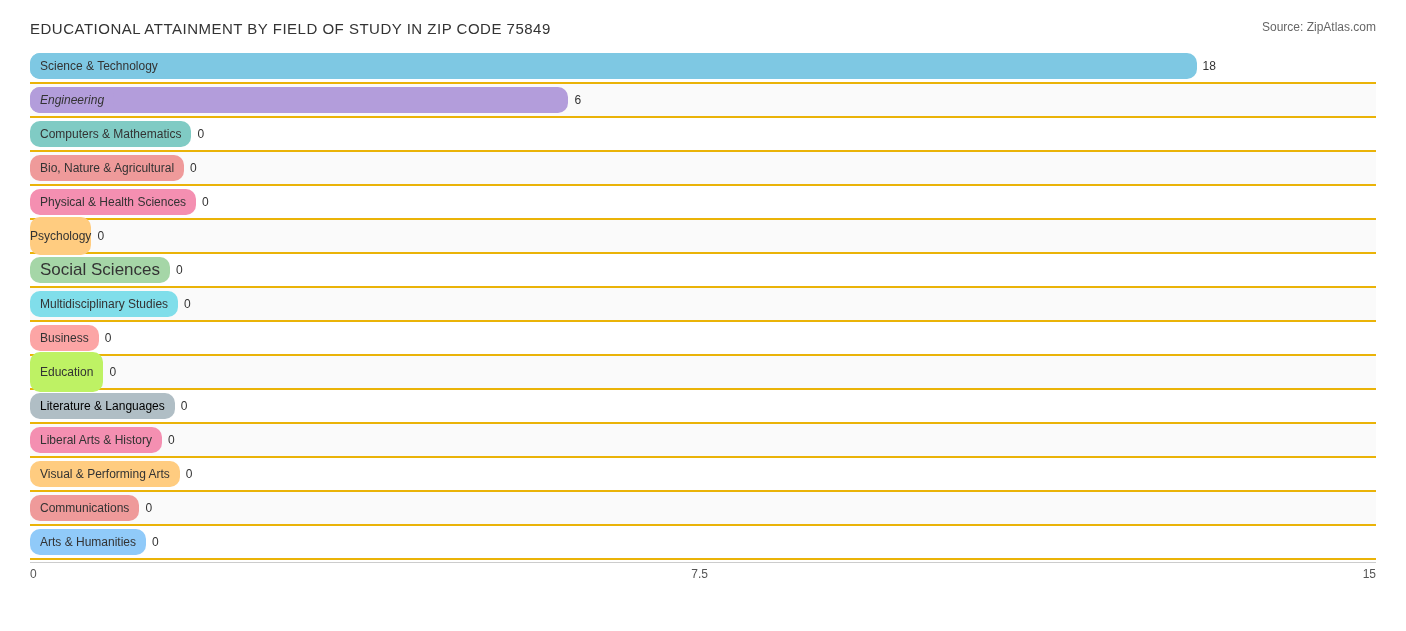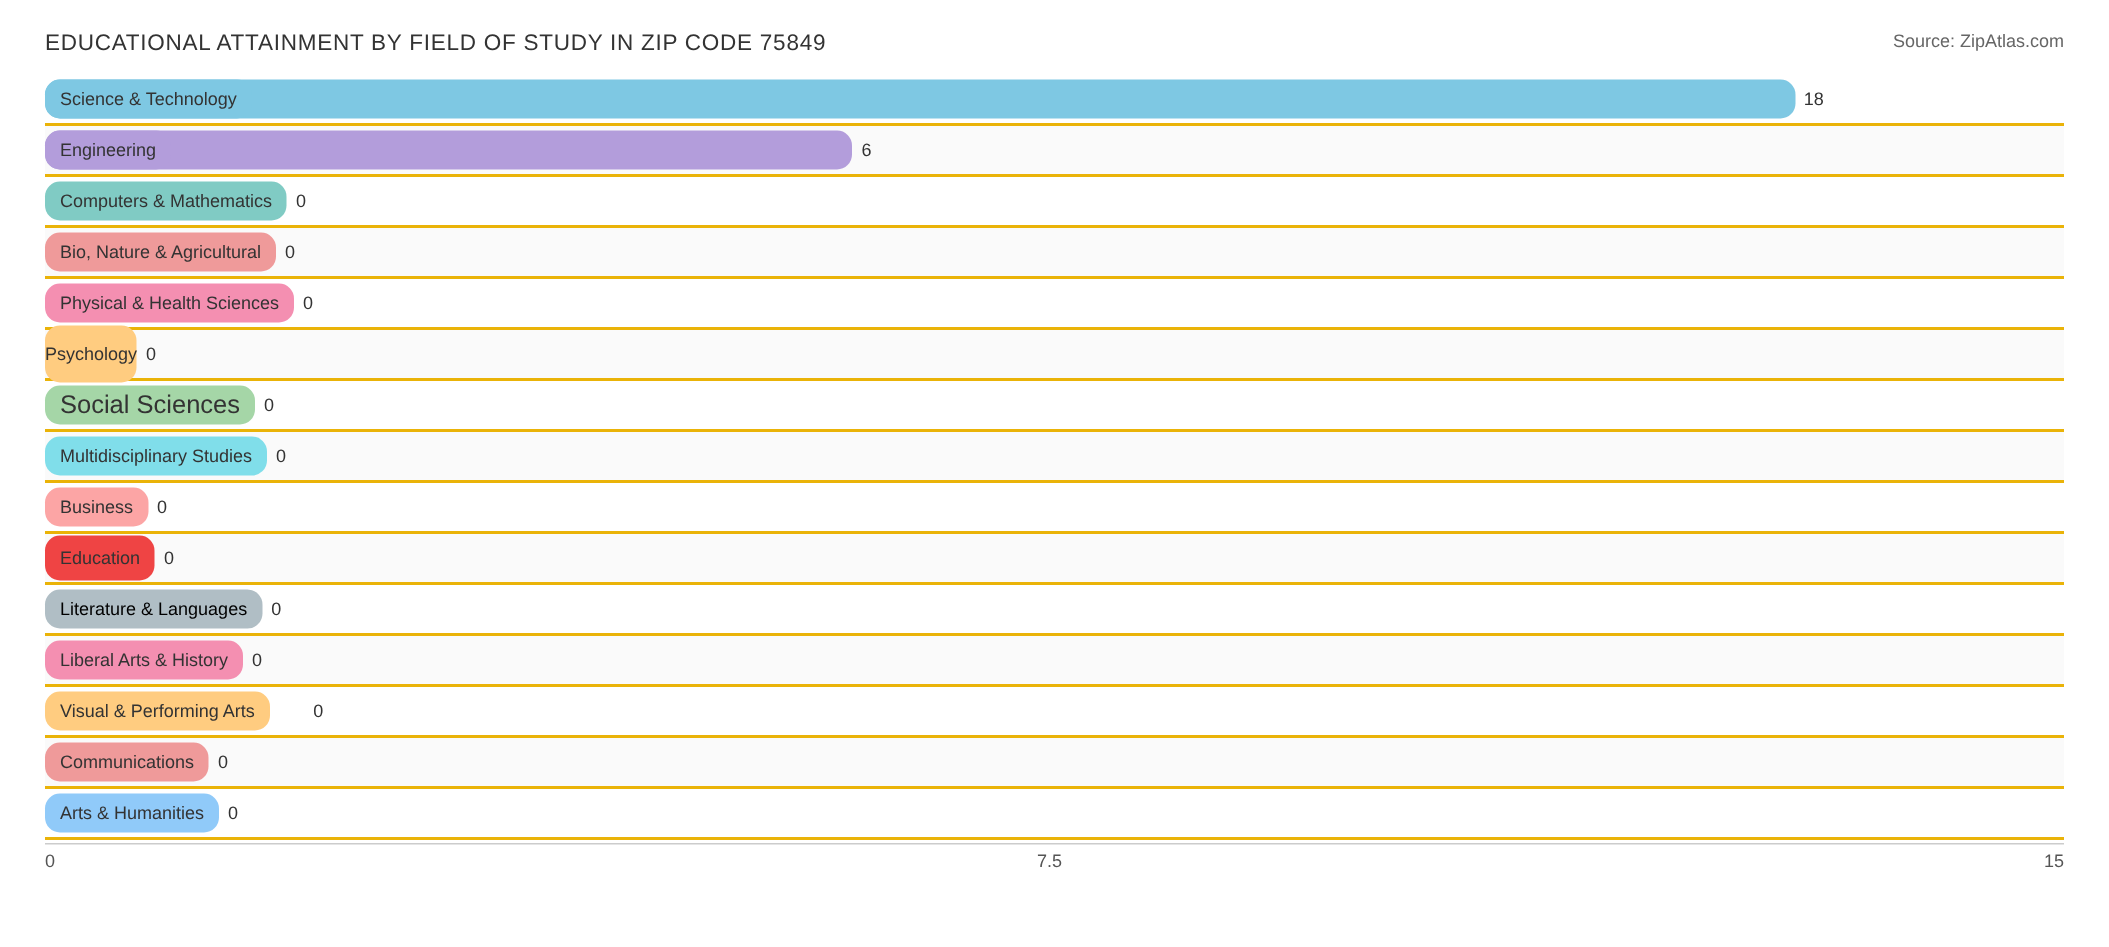--- a/index.html
+++ b/index.html
@@ -85,21 +85,21 @@
         <div class="bar-row">
           <div style="display: flex; align-items: center; width: 100%; height: 34px; position: relative;">
             <div style="position: absolute; left: 0px; top: 4px; height: 26px; width: 86.6667%; background: rgb(126, 200, 227); border-radius: 10px; z-index: 1;"></div>
             <div class="bar-label" style="background: rgb(126, 200, 227); color: rgb(51, 51, 51); font-size: 12px; border-radius: 10px; padding: 0px 10px; height: 26px; display: inline-flex; align-items: center; position: relative; z-index: 2;">Science &amp; Technology</div>
             <span style="position: absolute; left: calc(86.6667% + 6px); top: 50%; transform: translateY(-50%); font-size: 12px; color: rgb(51, 51, 51); z-index: 3;">18</span>
           </div>
         </div>
         <div class="bar-row">
           <div style="display: flex; align-items: center; width: 100%; height: 34px; position: relative;">
             <div style="position: absolute; left: 0px; top: 4px; height: 26px; width: 40%; background: rgb(179, 157, 219); border-radius: 10px; z-index: 1;"></div>
-            <div class="bar-label" style="background: rgb(179, 157, 219); color: rgb(51, 51, 51); font-size: 12px; border-radius: 10px; padding: 0px 10px; height: 26px; display: inline-flex; align-items: center; position: relative; z-index: 2;">Engineering</div>
+            <div class="bar-label" style="background: rgb(179, 157, 219); color: rgb(51, 51, 51); font-size: 12px; border-radius: 10px; padding: 0px 10px; height: 26px; display: inline-flex; align-items: center; position: relative; z-index: 2; font-style: italic;">Engineering</div>
             <span style="position: absolute; left: calc(40% + 6px); top: 50%; transform: translateY(-50%); font-size: 12px; color: rgb(51, 51, 51); z-index: 3;">6</span>
           </div>
         </div>
         <div class="bar-row">
           <div style="display: flex; align-items: center; width: 100%; height: 34px; position: relative;">
             <div class="bar-label" style="background: rgb(128, 203, 196); color: rgb(51, 51, 51); font-size: 12px; border-radius: 10px; padding: 0px 10px; height: 26px; display: inline-flex; align-items: center; position: relative; z-index: 2;">Computers &amp; Mathematics</div>
             <span style="font-size: 12px; color: rgb(51, 51, 51); margin-left: 6px; position: relative; z-index: 2;">0</span>
           </div>
         </div>
         <div class="bar-row">
@@ -133,38 +133,38 @@
           </div>
         </div>
         <div class="bar-row">
           <div style="display: flex; align-items: center; width: 100%; height: 34px; position: relative;">
             <div class="bar-label" style="background: #fca5a5; color: rgb(51, 51, 51); font-size: 12px; border-radius: 10px; padding: 0px 10px; height: 26px; display: inline-flex; align-items: center; position: relative; z-index: 2;">Business</div>
             <span style="font-size: 12px; color: rgb(51, 51, 51); margin-left: 6px; position: relative; z-index: 2;">0</span>
           </div>
         </div>
         <div class="bar-row">
           <div style="display: flex; align-items: center; width: 100%; height: 34px; position: relative;">
-            <div class="bar-label" style="background: #ef4444; color: rgb(51, 51, 51); font-size: 12px; border-radius: 10px; padding: 0px 10px; height: 30px; display: inline-flex; align-items: center; position: relative; z-index: 2;">Education</div>
+            <div class="bar-label" style="background: #bef264; color: rgb(51, 51, 51); font-size: 12px; border-radius: 10px; padding: 0px 10px; height: 40px; display: inline-flex; align-items: center; position: relative; z-index: 2;">Education</div>
             <span style="font-size: 12px; color: rgb(51, 51, 51); margin-left: 6px; position: relative; z-index: 2;">0</span>
           </div>
         </div>
         <div class="bar-row">
           <div style="display: flex; align-items: center; width: 100%; height: 34px; position: relative;">
             <div class="bar-label" style="background: rgb(176, 190, 197); color: #000000; font-size: 12px; border-radius: 10px; padding: 0px 10px; height: 26px; display: inline-flex; align-items: center; position: relative; z-index: 2;">Literature &amp; Languages</div>
             <span style="font-size: 12px; color: rgb(51, 51, 51); margin-left: 6px; position: relative; z-index: 2;">0</span>
           </div>
         </div>
         <div class="bar-row">
           <div style="display: flex; align-items: center; width: 100%; height: 34px; position: relative;">
             <div class="bar-label" style="background: rgb(244, 143, 177); color: rgb(51, 51, 51); font-size: 12px; border-radius: 10px; padding: 0px 10px; height: 26px; display: inline-flex; align-items: center; position: relative; z-index: 2;">Liberal Arts &amp; History</div>
             <span style="font-size: 12px; color: rgb(51, 51, 51); margin-left: 6px; position: relative; z-index: 2;">0</span>
           </div>
         </div>
         <div class="bar-row">
-          <div style="display: flex; align-items: center; width: 100%; height: 34px; position: relative; gap: 23px;">
+          <div style="display: flex; align-items: center; width: 100%; height: 34px; position: relative;">
             <div class="bar-label" style="background: rgb(255, 204, 128); color: rgb(51, 51, 51); font-size: 12px; border-radius: 10px; padding: 0px 10px; height: 26px; display: inline-flex; align-items: center; position: relative; z-index: 2;">Visual &amp; Performing Arts</div>
             <span style="font-size: 12px; color: rgb(51, 51, 51); margin-left: 6px; position: relative; z-index: 2;">0</span>
           </div>
         </div>
         <div class="bar-row">
           <div style="display: flex; align-items: center; width: 100%; height: 34px; position: relative;">
             <div class="bar-label" style="background: rgb(239, 154, 154); color: rgb(51, 51, 51); font-size: 12px; border-radius: 10px; padding: 0px 10px; height: 26px; display: inline-flex; align-items: center; position: relative; z-index: 2;">Communications</div>
             <span style="font-size: 12px; color: rgb(51, 51, 51); margin-left: 6px; position: relative; z-index: 2;">0</span>
           </div>
         </div>

